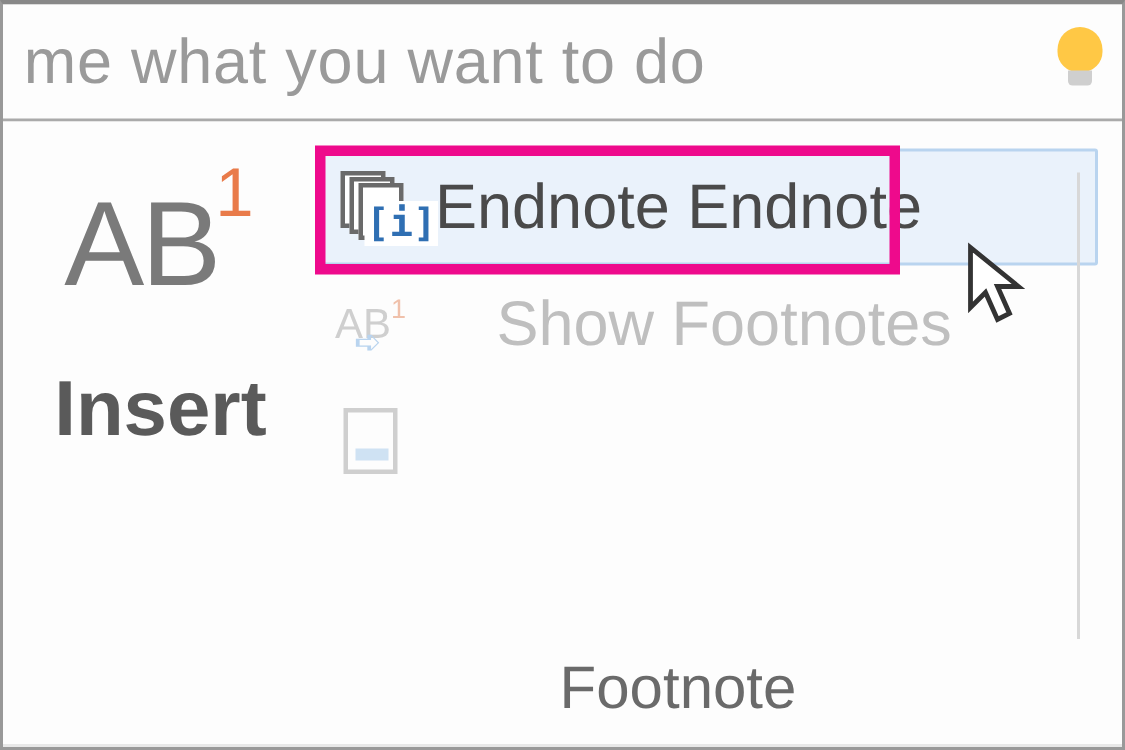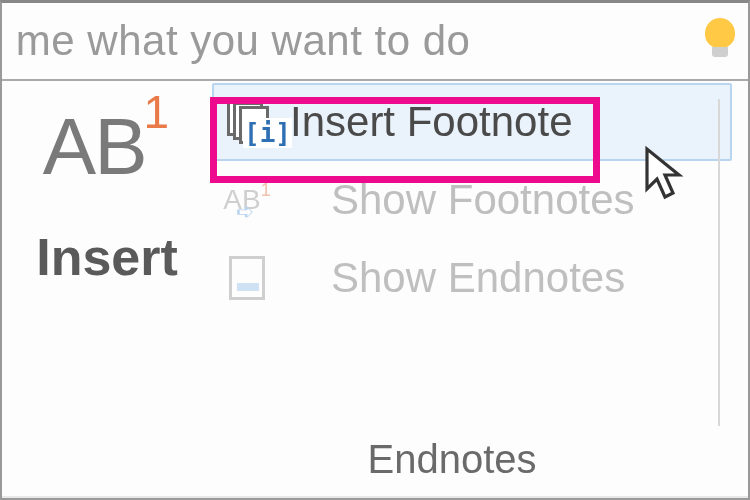--- a/index.html
+++ b/index.html
@@ -55,21 +55,21 @@
       background: #cfcfcf;
       position: absolute;
       top: 31px;
       left: 12px;
       border-radius: 0 0 3px 3px;
     }
     .ribbon {
       background: #fdfdfd;
       height: calc(100% - 78px - 2px);
       display: flex;
-      padding-top: 2px;
+      padding-top: 18px;
       position: relative;
     }
     .big-button {
       width: 210px;
       display: flex;
       flex-direction: column;
       align-items: center;
       padding: 8px 4px;
       gap: 4px;
     }
@@ -260,42 +260,41 @@
 
       <div class="row enabled highlight">
         <div class="icon-box">
           <div class="stack">
             <div class="sheet s1"></div>
             <div class="sheet s2"></div>
             <div class="sheet s3"></div>
             <span class="bracket-i">[i]</span>
           </div>
         </div>
-        <span class="row-label">Insert Footnote</span>
+        <span class="row-label">Endnote Endnote</span>
       </div>
 
       <div class="row disabled">
         <div class="icon-box sf-icon">
           <span class="ab-sm">AB</span>
             <span class="sup-sm">1</span>
           <span class="sf-arrow">➪</span>
         </div>
         <span class="row-label">Show Footnotes</span>
       </div>
 
       <div class="row disabled">
         <div class="icon-box se-icon">
           <div class="doc">
               <div class="bar"></div>
             </div>
         </div>
-        <span class="row-label">Show Endnotes</span>
-      </div>
-
-      <div class="group-label">Endnotes</div>
+      </div>
+
+      <div class="group-label">Footnote</div>
 
       <svg class="cursor" width="50" height="60" viewBox="0 0 24 30">
         <path d="M2 2 L2 22 L7 17 L11 26 L15 24 L11 15 L18 15 Z" fill="#ffffff" stroke="#333" stroke-width="1.6"></path>
       </svg>
 
       <div class="divider"></div>
     </div>
 
     <div class="pink-outline"></div>
 

